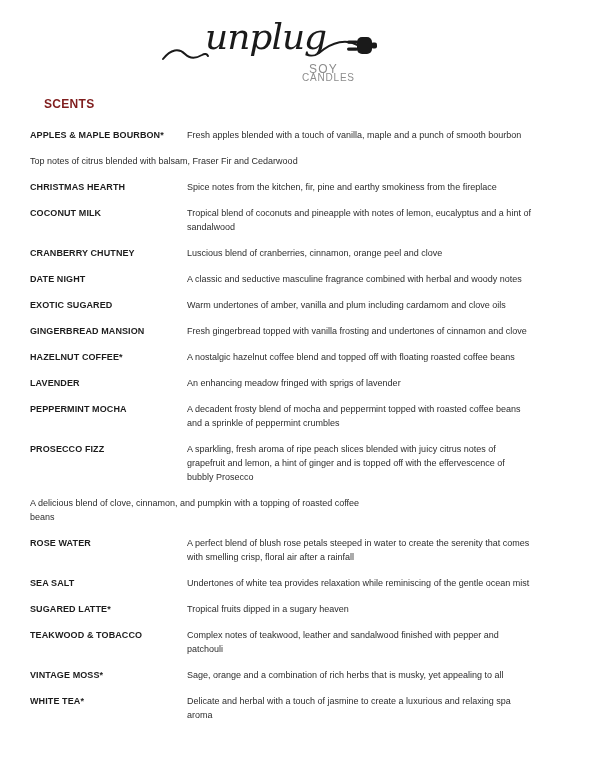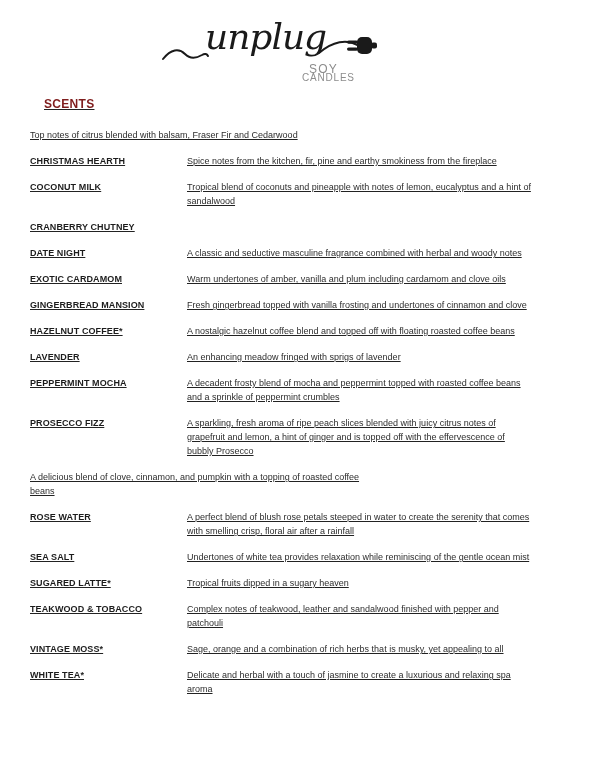--- a/index.html
+++ b/index.html
@@ -5,21 +5,20 @@
   * { margin: 0; padding: 0; box-sizing: border-box; }
   html, body { background: #ffffff; }
   .page {
     position: relative;
     width: 562px;
     height: 776px;
     background: #ffffff;
     font-family: "Liberation Sans", sans-serif;
     color: #222222;
     overflow: hidden;
-    text-decoration: underline;
   }
   
   .logo {
     position: relative;
     width: 240px;
     height: 78px;
     margin: 13px auto 0 auto;
   }
   .logo svg { position: absolute; top: 0; left: 0; }
   .logo-word {
@@ -104,41 +103,46 @@
     </svg>
     <span class="logo-word">unplug</span>
     <span class="logo-soy">SOY</span>
     <span class="logo-candles">CANDLES</span>
   </div>
 
   <h1 class="heading">SCENTS</h1>
 
   <div class="scent-list">
 
+  <div class="scent-row">
+      <div class="scent-name">APPLES &amp; MAPLE BOURBON*</div>
+      <div class="scent-desc">Fresh apples blended with a touch of vanilla, maple and a punch of smooth bourbon</div>
+    </div>
       <div class="scent-row">
       <div class="scent-desc">Top notes of citrus blended with balsam, Fraser Fir and Cedarwood</div>
     </div>
       <div class="scent-row">
       <div class="scent-name">CHRISTMAS HEARTH</div>
       <div class="scent-desc">Spice notes from the kitchen, fir, pine and earthy smokiness from the fireplace</div>
     </div>
       <div class="scent-row">
       <div class="scent-name">COCONUT MILK</div>
       <div class="scent-desc">Tropical blend of coconuts and pineapple with notes of lemon, eucalyptus and a hint of
 sandalwood</div>
     </div>
       <div class="scent-row">
       <div class="scent-name">CRANBERRY CHUTNEY</div>
+      <div class="scent-desc">Luscious blend of cranberries, cinnamon, orange peel and clove</div>
     </div>
       <div class="scent-row">
       <div class="scent-name">DATE NIGHT</div>
       <div class="scent-desc">A classic and seductive masculine fragrance combined with herbal and woody notes</div>
     </div>
       <div class="scent-row">
-      <div class="scent-name">EXOTIC CARDAMOM</div>
+      <div class="scent-name">EXOTIC SUGARED</div>
       <div class="scent-desc">Warm undertones of amber, vanilla and plum including cardamom and clove oils</div>
     </div>
       <div class="scent-row">
       <div class="scent-name">GINGERBREAD MANSION</div>
       <div class="scent-desc">Fresh gingerbread topped with vanilla frosting and undertones of cinnamon and clove</div>
     </div>
       <div class="scent-row">
       <div class="scent-name">HAZELNUT COFFEE*</div>
       <div class="scent-desc">A nostalgic hazelnut coffee blend and topped off with floating roasted coffee beans</div>
     </div>

